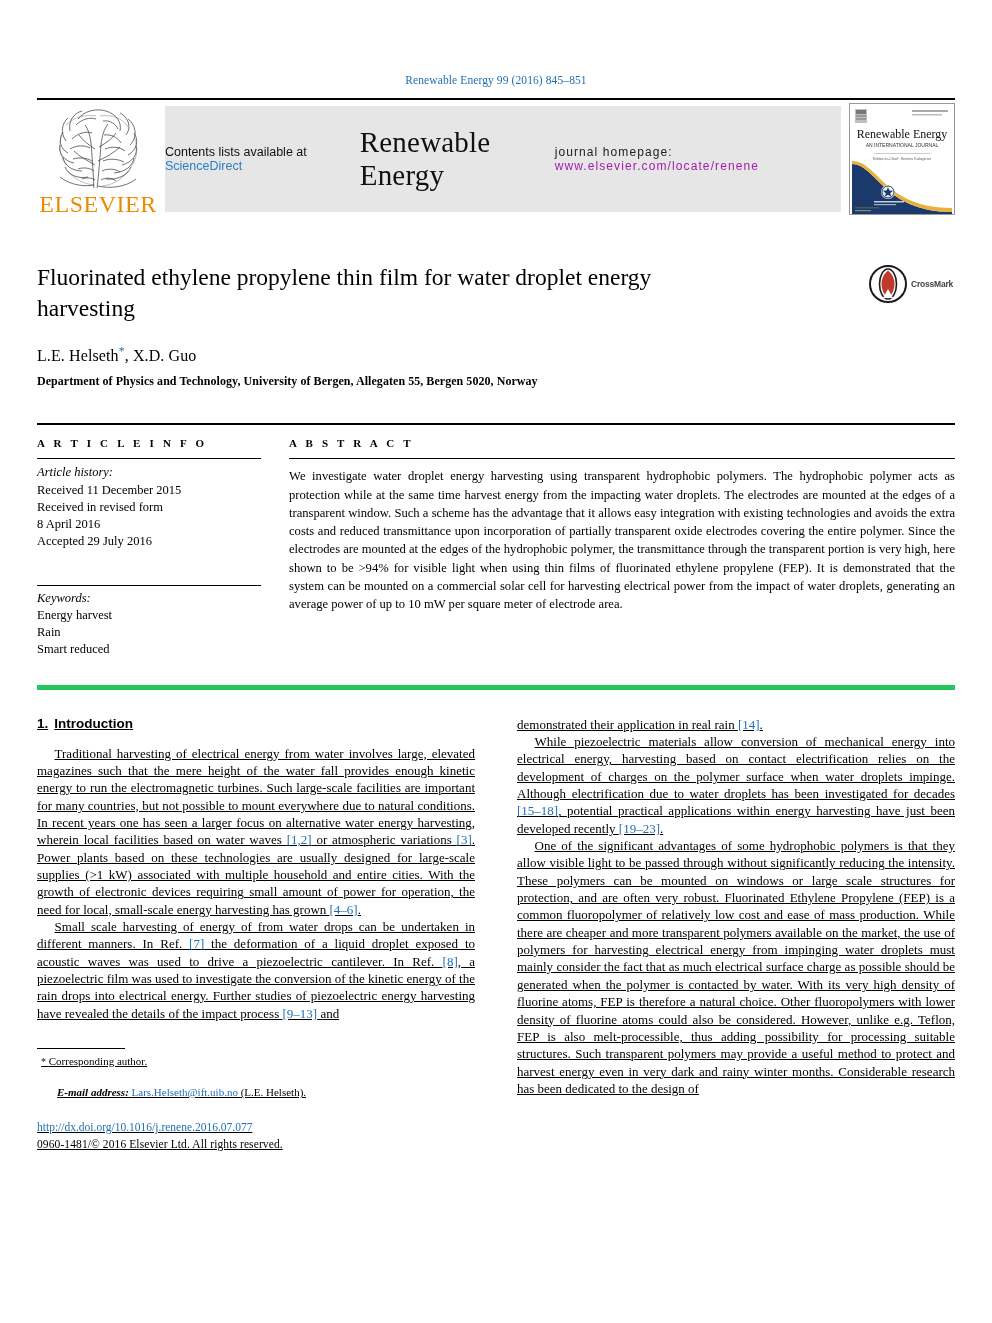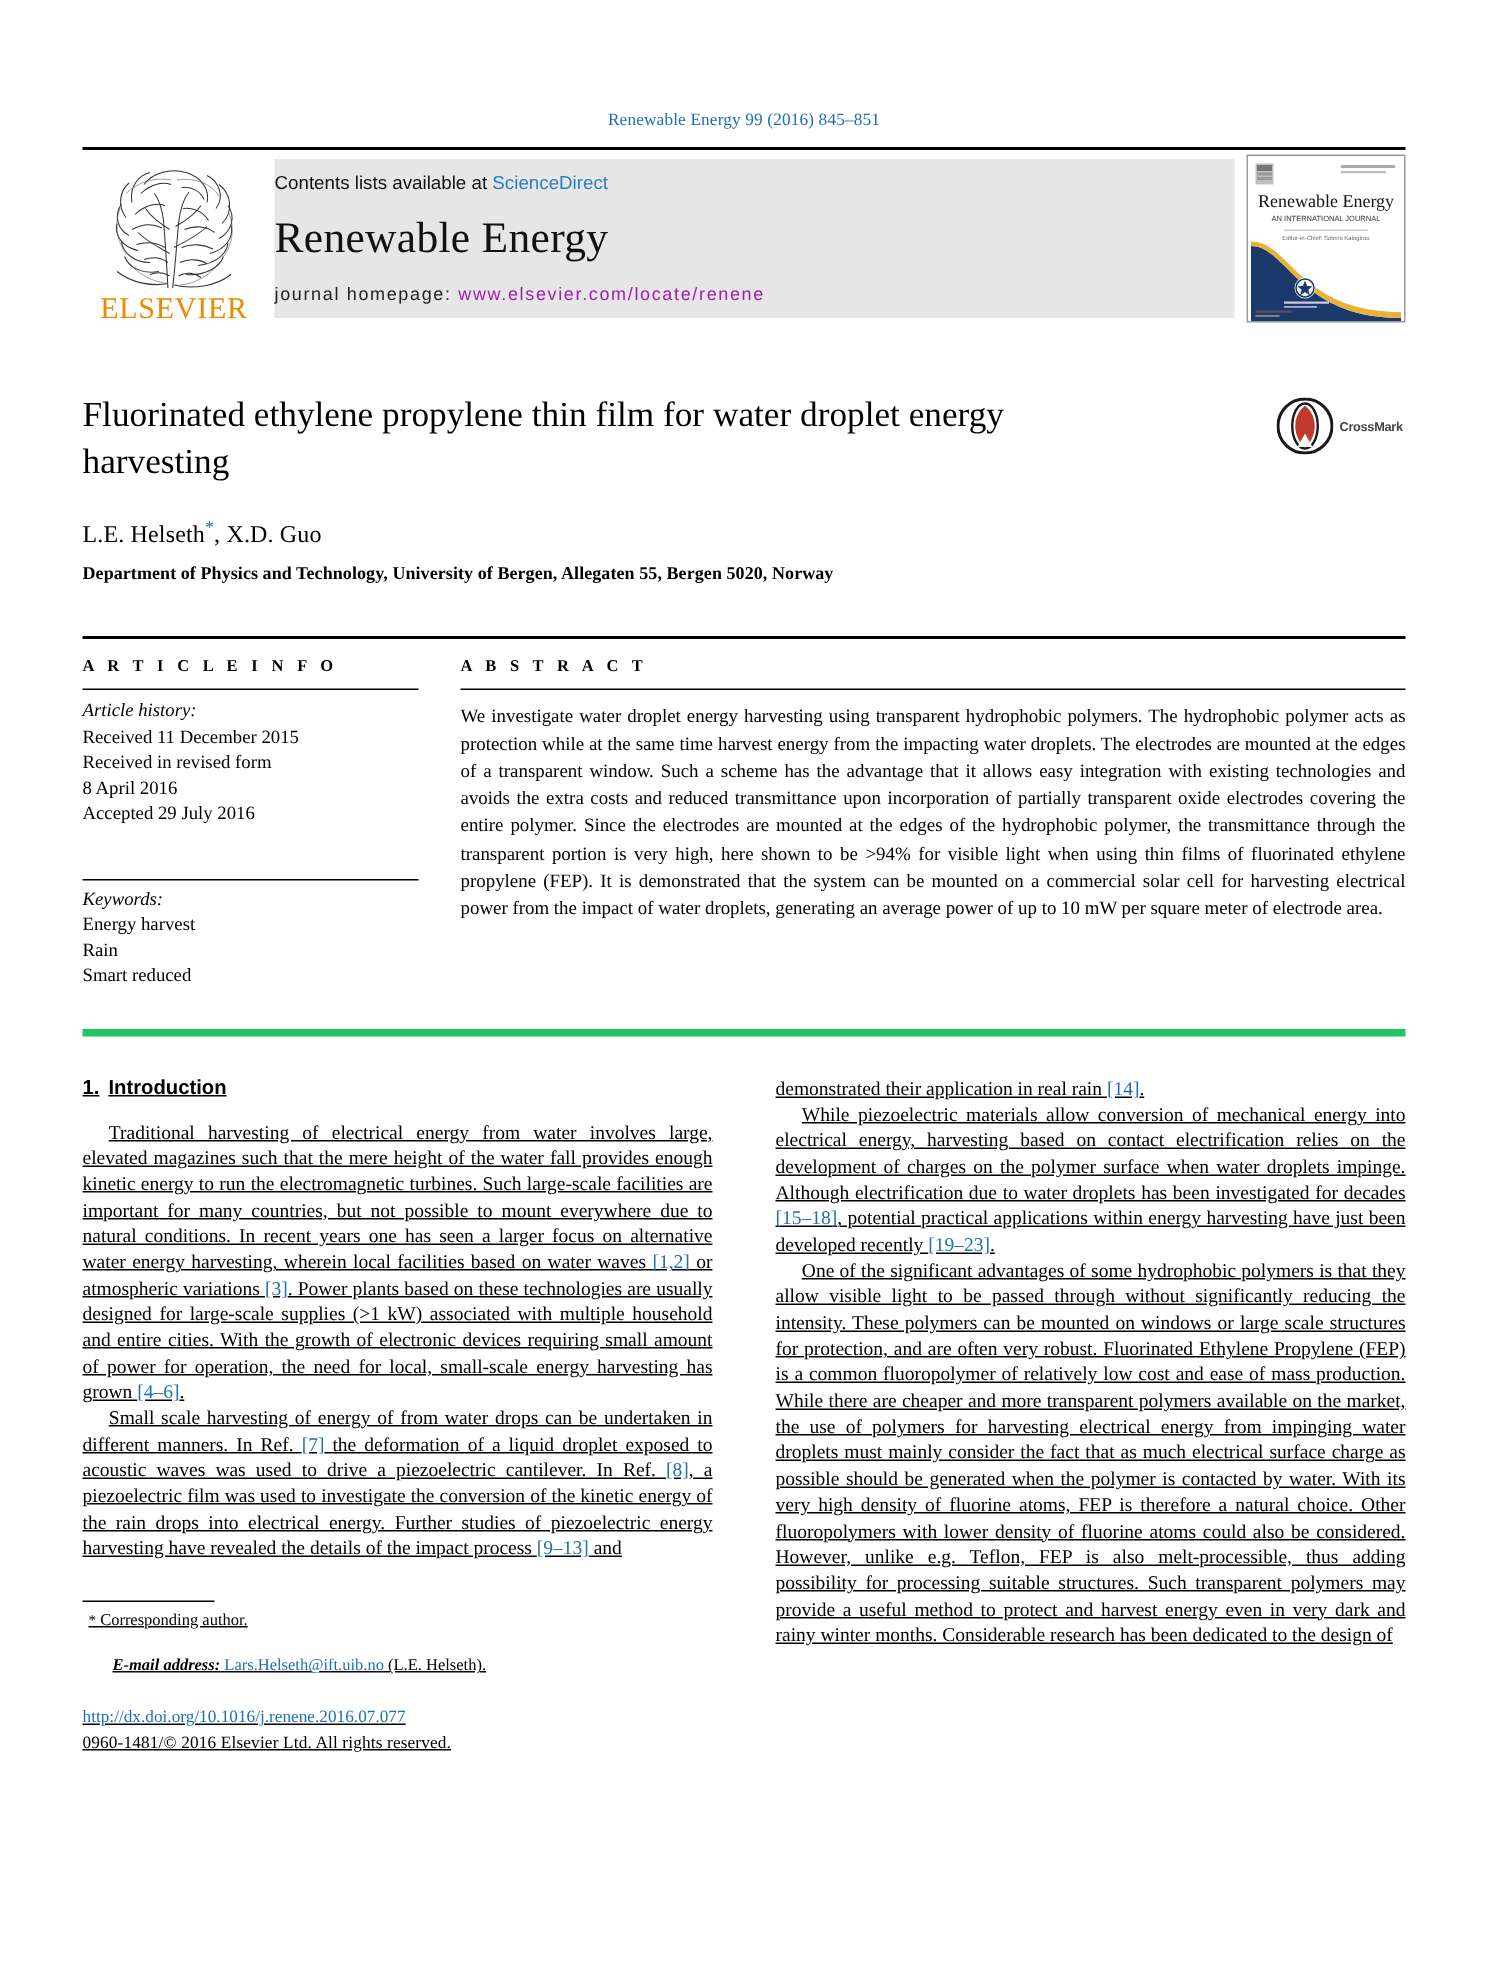--- a/index.html
+++ b/index.html
@@ -13,21 +13,21 @@
     font-family: "Liberation Serif", serif;
     color: #000000;
     position: relative;
     overflow: hidden;
   }
   .page {
     position: relative;
     width: 992px;
     height: 1104px;
     box-sizing: border-box;
-    padding: 0 55px;
+    padding: 0 37px;
   }
 
   
   .runhead {
     text-align: center;
     font-size: 11.5px;
     color: #1f6eb5;
     padding-top: 74px;
     letter-spacing: .1px;
   }
@@ -46,33 +46,33 @@
     display: flex;
     flex-direction: column;
     align-items: center;
     justify-content: flex-end;
     padding-bottom: 2px;
     box-sizing: border-box;
   }
   .tree-svg { display:block; }
   .elsevier-word {
     font-family: "Liberation Serif", serif;
-    font-size: 20px;
+    font-size: 24px;
     letter-spacing: .5px;
     color: #ED8B00;
     line-height: 1;
     margin-top: 1px;
   }
   .center-band {
     flex: 1 1 auto;
     background: #e6e6e6;
     margin: 6px 0 6px 6px;
     display: flex;
-    flex-direction: column;
-    align-items: flex-start;
+    flex-direction: row;
+    align-items: center;
     justify-content: space-between;
     padding: 9px 0 9px 0;
     box-sizing: border-box;
   }
   .contents-line {
     font-size: 12.5px;
     font-family: "Liberation Sans", sans-serif;
     color: #111;
   }
   .contents-line .sd {

